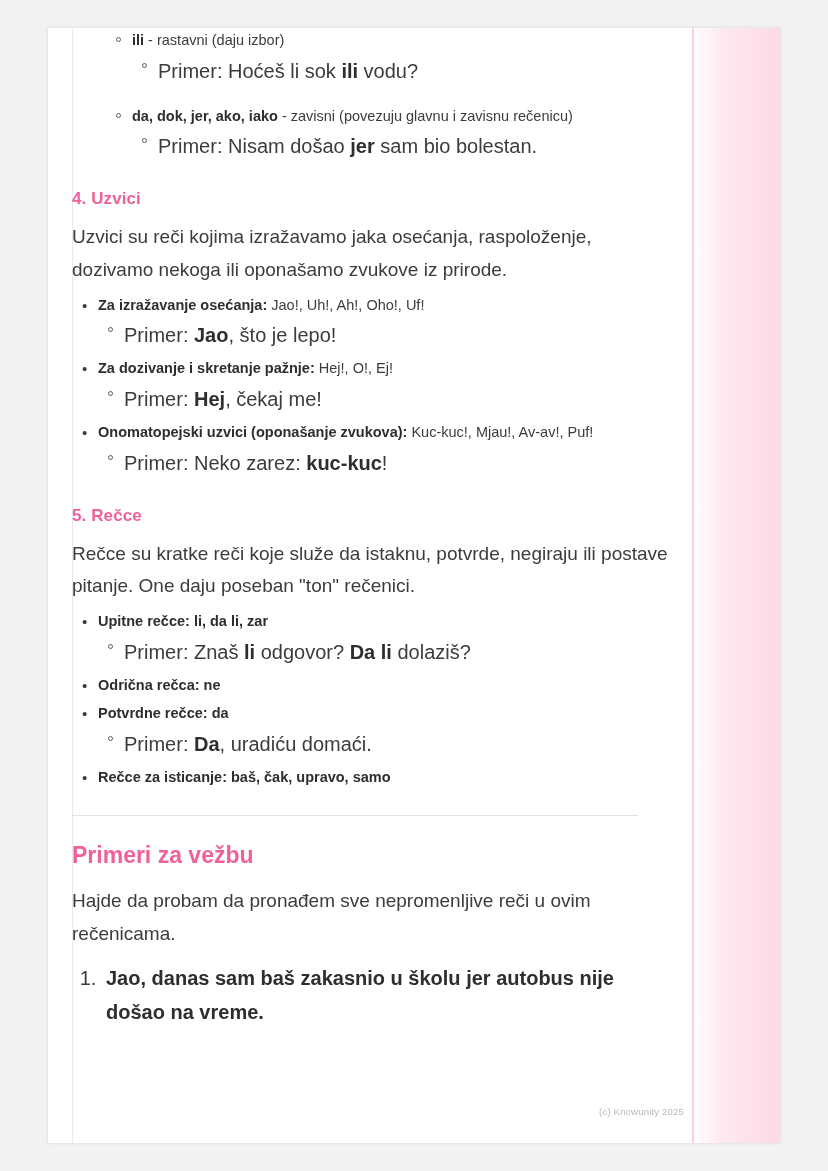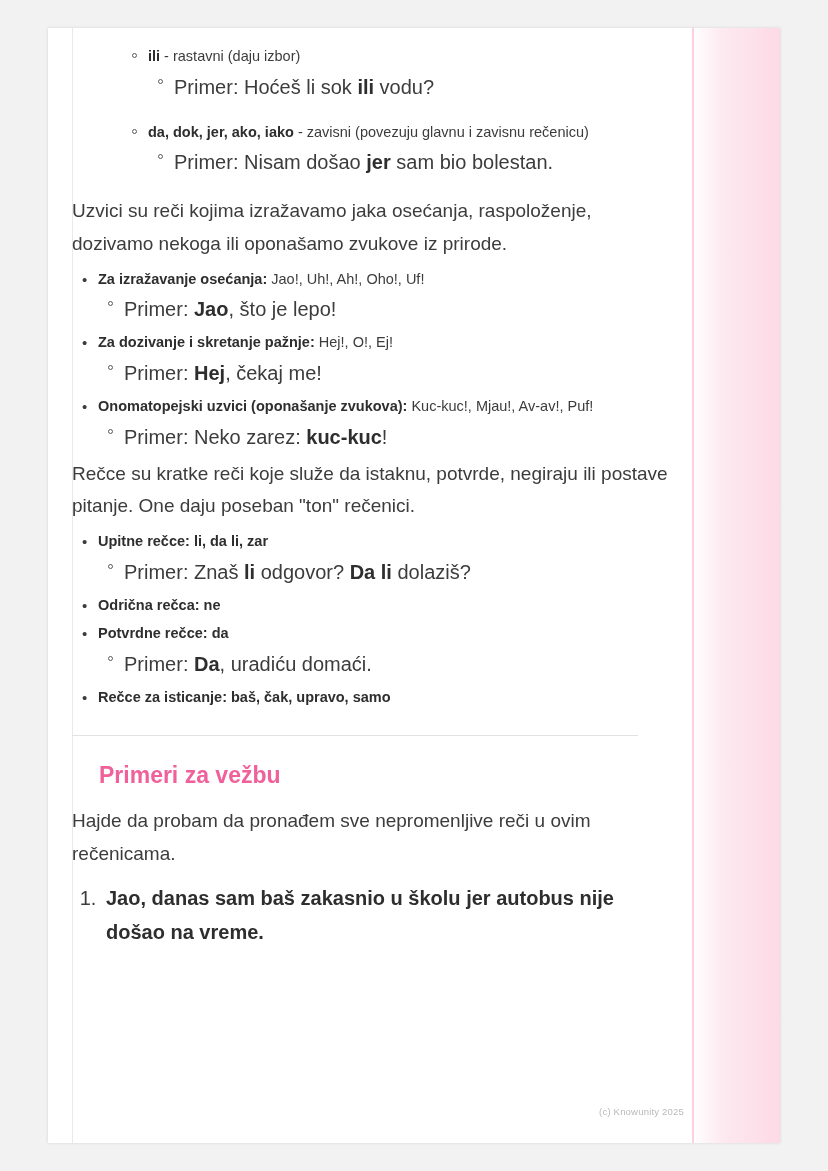--- a/index.html
+++ b/index.html
@@ -66,21 +66,20 @@
     font-size: 17px;
     font-weight: bold;
     margin: 26px 0 12px 0;
     letter-spacing: 0.1px;
   }
   h1.big-title {
     color: #f0609a;
     font-size: 23px;
     font-weight: bold;
     margin: 26px 0 16px 0;
-    padding-left: 27px;
   }
   ul.lvl1 {
     list-style: none;
     margin: 6px 0 2px 0;
     padding: 0;
   }
   ul.lvl1 > li {
     position: relative;
     padding-left: 26px;
     margin-bottom: 4px;
@@ -114,21 +113,21 @@
     top: 9px;
     width: 5px;
     height: 5px;
     border: 1.2px solid #5a5a5a;
     border-radius: 50%;
     box-sizing: border-box;
   }
   
   ul.frag {
     list-style: none;
-    margin: 16px;
+    margin: 0;
     padding: 0;
   }
   ul.frag > li {
     position: relative;
     padding-left: 26px;
     margin-bottom: 16px;
     color: #3c3c3c;
     font-size: 14.5px;
     line-height: 1.7;
   }
@@ -194,20 +193,21 @@
           <ul class="lvl2">
             <li>
               <span class="bullet-hollow"></span>
               <span>Primer: Nisam došao </span><b>jer</b><span> sam bio bolestan.</span>
             </li>
           </ul>
         </li>
       </ul>
     </div>
 
+    <h2 class="section-title">4. Uzvici</h2>
     <p class="body-text">Uzvici su reči kojima izražavamo jaka osećanja, raspoloženje, dozivamo nekoga ili oponašamo zvukove iz prirode.</p>
 
     <ul class="lvl1">
       <li>
         <span class="bullet">•</span>
         <b>Za izražavanje osećanja:</b><span> Jao!, Uh!, Ah!, Oho!, Uf!</span>
         <ul class="lvl2">
           <li>
             <span class="bullet-hollow"></span>
             <span>Primer: </span><b>Jao</b><span>, što je lepo!</span>
@@ -230,20 +230,21 @@
         <ul class="lvl2">
           <li>
             <span class="bullet-hollow"></span>
             <span>Primer: Neko zarez: </span><b>kuc-kuc</b><span>!</span>
           </li>
         </ul>
       </li>
     </ul>
 
 
+    <h2 class="section-title">5. Rečce</h2>
     <p class="body-text">Rečce su kratke reči koje služe da istaknu, potvrde, negiraju ili postave pitanje. One daju poseban "ton" rečenici.</p>
 
     <ul class="lvl1">
       <li>
         <span class="bullet">•</span>
         <b>Upitne rečce: li, da li, zar</b>
         <ul class="lvl2">
           <li>
             <span class="bullet-hollow"></span>
             <span>Primer: Znaš </span><b>li</b><span> odgovor? </span><b>Da li</b><span> dolaziš?</span>

